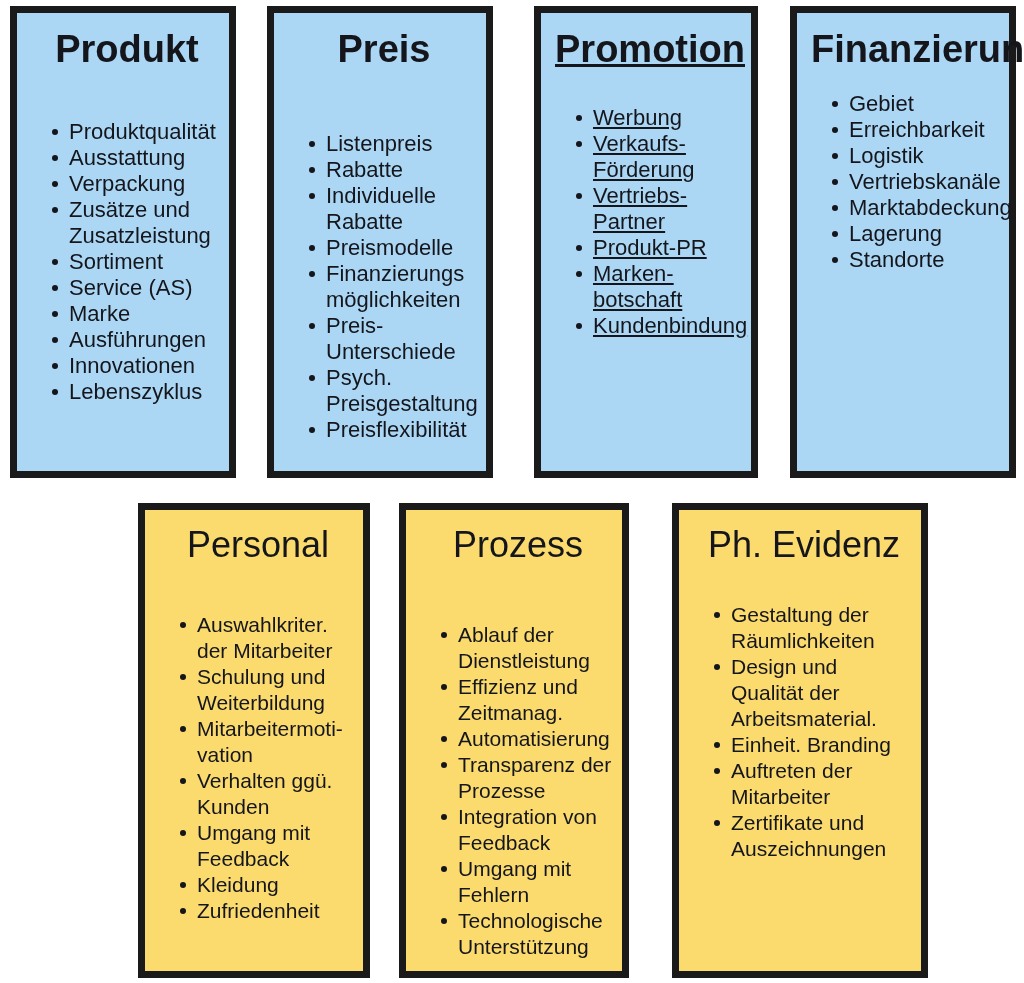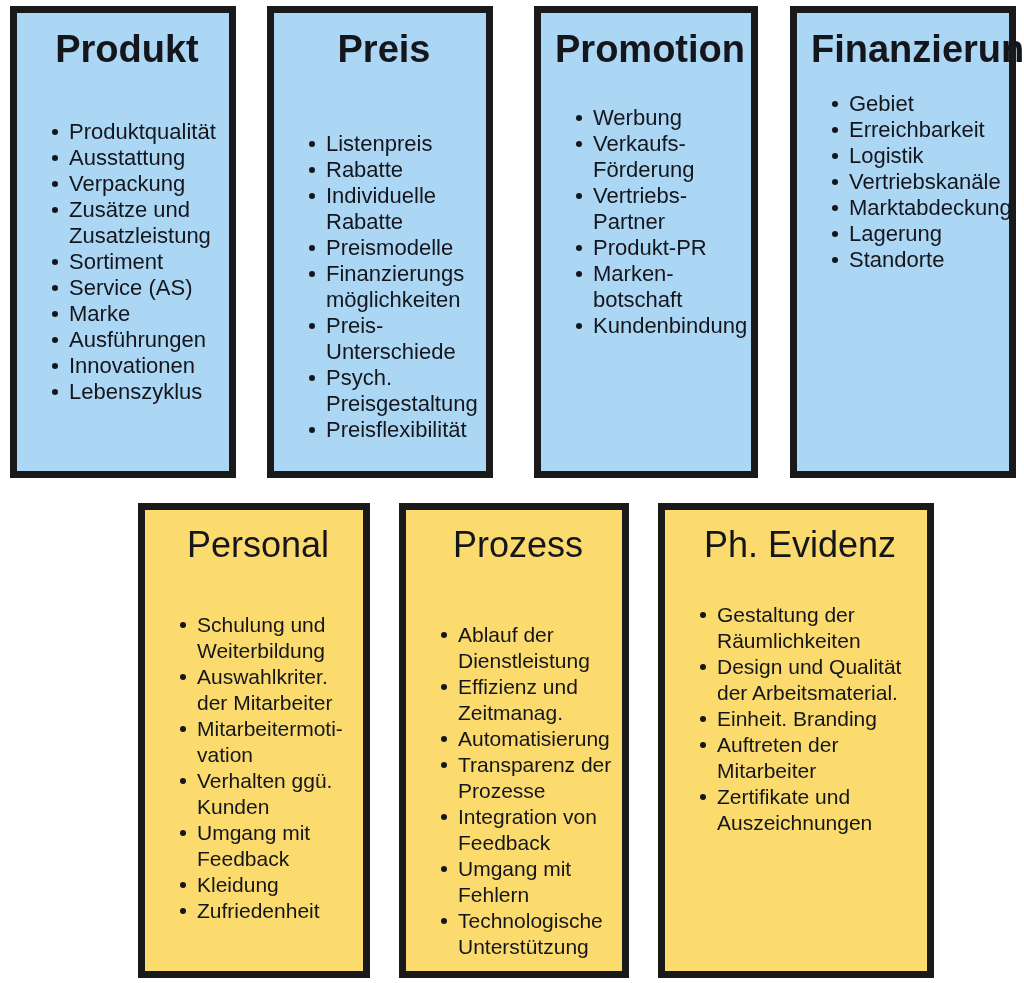--- a/index.html
+++ b/index.html
@@ -64,25 +64,25 @@
   .b0 ul{margin-top:48px;}
   .b1 ul{margin-top:60px;}
   .b2 ul{margin-top:34px;}
   .b3 ul{margin-top:20px;}
   .b4 ul{margin-top:46px;}
   .b5 ul{margin-top:56px;}
   .b6 ul{margin-top:36px;}
   
   .b0{left:10px;  top:6px;   width:226px; height:472px;}
   .b1{left:267px; top:6px;   width:226px; height:472px;}
-  .b2{left:534px; top:6px;   width:224px; height:472px;}
+  .b2{left:534px; top:6px;   width:224px; height:472px;text-decoration:underline;}
   .b3{left:790px; top:6px;   width:226px; height:472px;}
   .b4{left:138px; top:503px; width:232px; height:475px;}
   .b5{left:399px; top:503px; width:230px; height:475px;}
-  .b6{left:658px; top:503px; width:276px; height:475px;}
+  .b6{left:672px; top:503px; width:256px; height:475px;}
 </style>
 </head>
 <body>
 
 <div class="canvas">
 
   <section class="box blue b1">
     <h2>Preis</h2>
     <ul>
         <li>Listenpreis</li>
@@ -133,22 +133,22 @@
         <li>Vertriebskanäle</li>
         <li>Marktabdeckung</li>
         <li>Lagerung</li>
         <li>Standorte</li>
       </ul>
   </section>
 
   <section class="box yellow b4">
     <h2>Personal</h2>
     <ul>
+        <li>Auswahlkriter. der Mitarbeiter</li>
         <li>Schulung und Weiterbildung</li>
-        <li>Auswahlkriter. der Mitarbeiter</li>
         <li>Mitarbeitermoti-vation</li>
         <li>Verhalten ggü. Kunden</li>
         <li>Umgang mit Feedback</li>
         <li>Kleidung</li>
         <li>Zufriedenheit</li>
       </ul>
   </section>
 
   <section class="box yellow b5">
     <h2>Prozess</h2>

